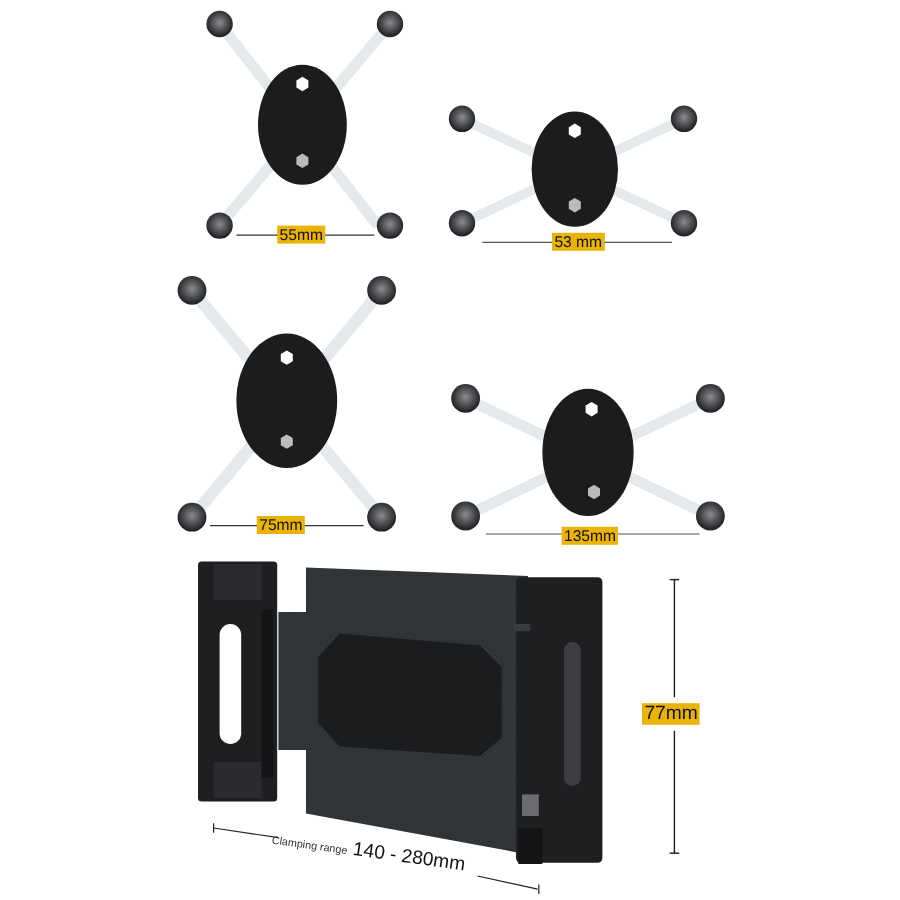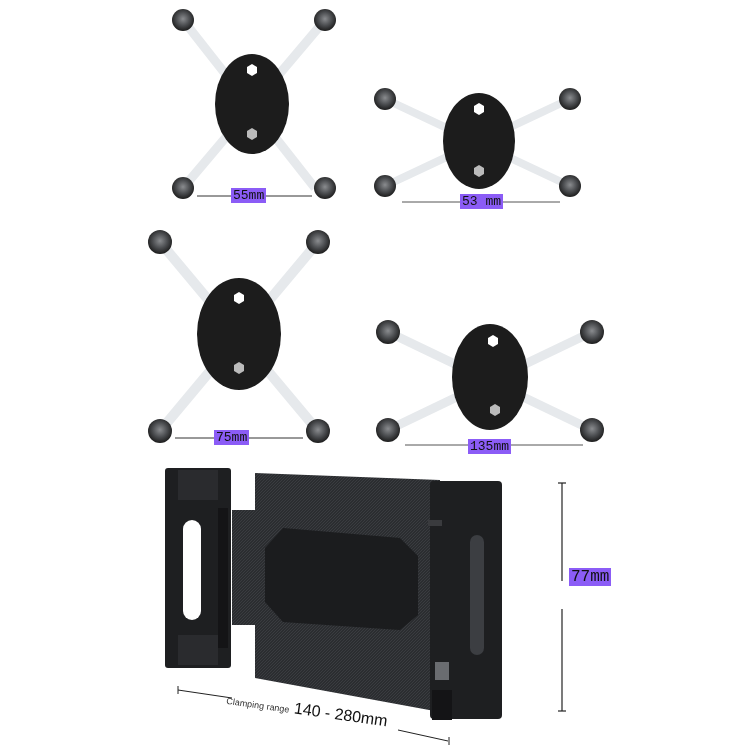--- a/index.html
+++ b/index.html
@@ -1,18 +1,18 @@
 <!DOCTYPE html>
 <html><head>
 <meta charset="utf-8">
 <style>
   html,body{margin:0;padding:0;background:#fff;}
   body{width:750px;height:750px;position:relative;overflow:hidden;font-family:"Liberation Sans",sans-serif;}
   .abs{position:absolute;}
-  .dim-text{position:absolute;color:#111;font-size:13px;background:#8b5cf6;padding:0 2px;white-space:nowrap;font-family:Liberation Mono, monospace;}
+  .dim-text{position:absolute;color:#111;font-size:13px;background:#eab308;padding:0 2px;white-space:nowrap;}
 </style>
 </head>
 <body>
 
 <svg class="abs" style="left:0;top:0" width="750" height="750">
   <defs>
     <pattern id="mesh" width="3" height="3" patternUnits="userSpaceOnUse">
       <rect width="3" height="3" fill="#2b2d30"></rect>
       <path d="M0 3 L3 0" stroke="#3d4044" stroke-width="0.8"></path>
     </pattern>
@@ -106,18 +106,18 @@
     <line x1="178" y1="686" x2="178" y2="694" stroke="#222" stroke-width="1"></line>
     <line x1="449" y1="737" x2="449" y2="745" stroke="#222" stroke-width="1"></line>
   </g>
 </svg>
 
 <div class="dim-text" style="left:231px;top:188px;">55mm</div>
 <div class="dim-text" style="left:460px;top:194px;font-size:13px;">53 mm</div>
 <div class="dim-text" style="left:214px;top:430px;">75mm</div>
 <div class="dim-text" style="left:468px;top:439px;">135mm</div>
 
-<div class="dim-text" style="left:535px;top:568px;font-size:16px;margin-left:34px;">77mm</div>
+<div class="dim-text" style="left:535px;top:586px;font-size:16px;">77mm</div>
 
 <div class="abs" style="left:228px;top:690px;transform:rotate(8deg);transform-origin:left top;white-space:nowrap;">
   <span style="font-size:9px;color:#333;">Clamping range</span>
   <span style="font-size:16px;color:#111;">140 - 280mm</span>
 </div>
 
 </body></html>

